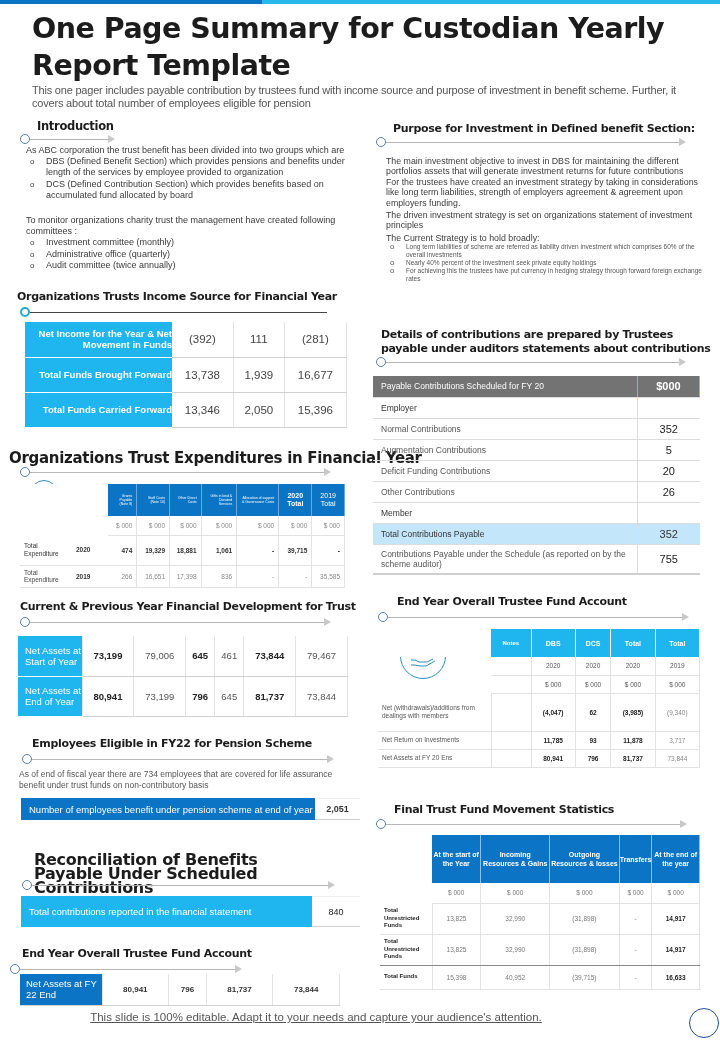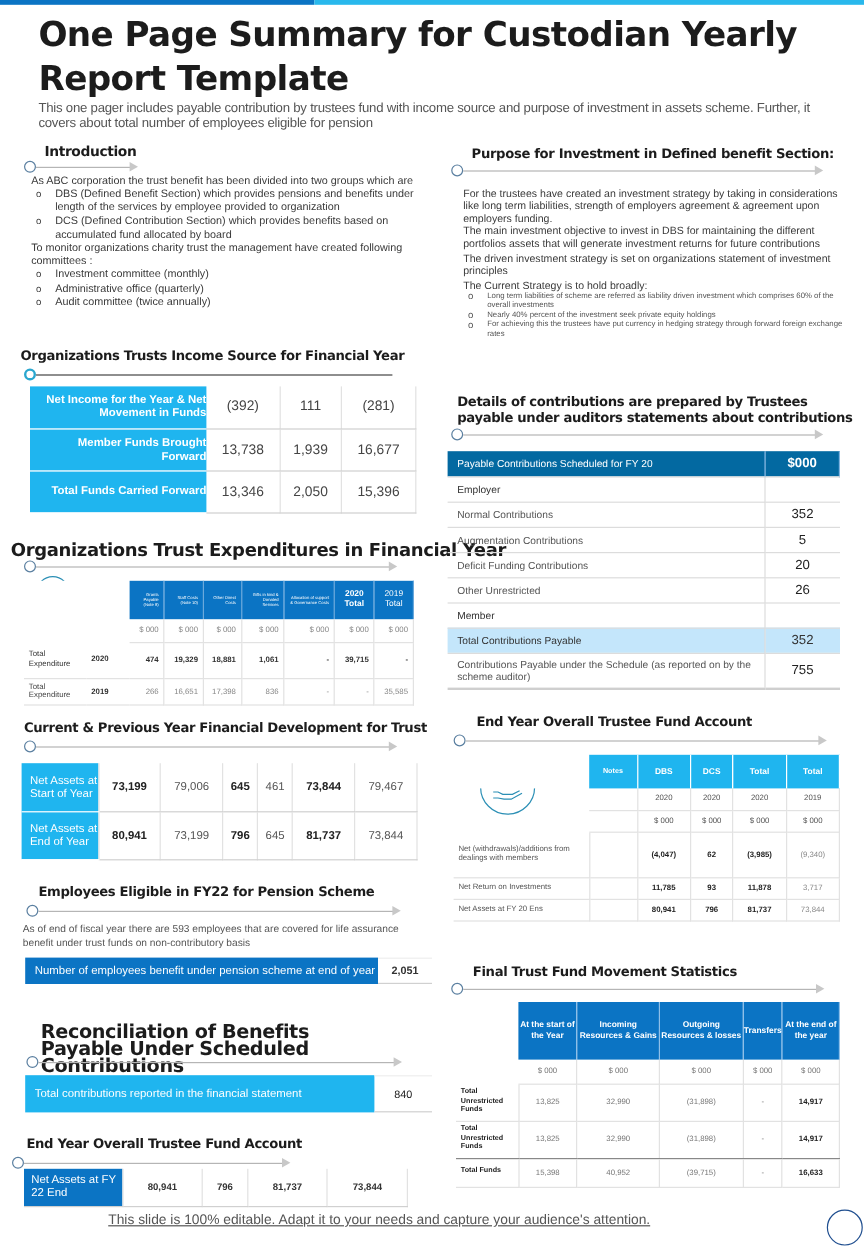--- a/index.html
+++ b/index.html
@@ -51,21 +51,21 @@
   .bar-row .lab { height: 100%; display: flex; align-items: center; padding-left: 8px; color: #fff; font-size: 9.5px; }
   .bar-row .val { flex: 1; height: 100%; display: flex; align-items: center; justify-content: center; font-size: 9px; font-weight: bold; color: #333; border-bottom: 1px solid #d0d0d0; border-top: 1px solid #eee; }
 
   
   .t-endl td { height: 31px; text-align: center; font-size: 8px; font-weight: bold; color: #333; border-right: 1px solid #e2e2e2; border-bottom: 1px solid #d0d0d0; }
   .t-endl td.lbl { background: #0b74c4; color: #fff; font-weight: normal; text-align: left; padding-left: 6px; font-size: 9.5px; line-height: 11px; width: 82px; }
 
   
   .t-contrib td { height: 21px; font-size: 8.5px; color: #555; padding-left: 8px; border-bottom: 1px solid #dcdcdc; border-right: 1px solid #dcdcdc; }
   .t-contrib td.v { text-align: center; padding: 0; font-size: 11px; color: #222; border-right: 0; width: 62px; }
-  .t-contrib tr.hdr td { background: #0369a1; color: #fff; border-right: 1px solid #7fb3e0; }
+  .t-contrib tr.hdr td { background: #737373; color: #fff; border-right: 1px solid #7fb3e0; }
   .t-contrib tr.hdr td.v { font-weight: bold; color: #fff; }
   .t-contrib tr.dark td { color: #333; }
   .t-contrib tr.hl td { background: #c4e6fb; color: #333; }
   .t-contrib tr.last td { height: 30px; border-bottom: 2px solid #cfcfcf; line-height: 10px; }
 
   
   .t-endr th { background: #1fb5ef; color: #fff; font-weight: bold; font-size: 7px; height: 28px; border-right: 1px solid #fff; text-align: center; }
   .t-endr td { font-size: 6.5px; text-align: center; color: #555; border-right: 1px solid #e2e2e2; border-bottom: 1px solid #e2e2e2; height: 18px; }
   .t-endr td.rl { text-align: left; padding-left: 4px; line-height: 8px; border-right: 1px solid #e2e2e2; }
   .t-endr td.b { font-weight: bold; color: #222; }
@@ -86,51 +86,51 @@
 </style>
 </head>
 <body>
 
 <div class="topbar">
     <div class="dark"></div>
     <div class="light"></div>
   </div>
 
 <div class="title">One Page Summary for Custodian Yearly Report Template</div>
-<div class="subtitle">This one pager includes payable contribution by trustees fund with income source and purpose of investment in assets scheme. Further, it covers about total number of employees eligible for pension</div>
+<div class="subtitle">This one pager includes payable contribution by trustees fund with income source and purpose of investment in benefit scheme. Further, it covers about total number of employees eligible for pension</div>
 
 <div class="sec-head" style="left:37px;top:119px;font-size:11.5px;">Introduction</div>
 <div class="rule" style="left:20px;top:134px;width:95px;">
     <span class="circ"></span>
     <span class="line"></span>
     <span class="arrow"></span>
   </div>
 <div class="txt" style="left:26px;top:145px;width:334px;">
   <p>As ABC corporation the trust benefit has been divided into two groups which are</p>
   <ul>
     <li>DBS (Defined Benefit Section) which provides pensions and benefits under length of the services by employee provided to organization</li>
     <li>DCS (Defined Contribution Section) which provides benefits based on accumulated fund allocated by board</li>
   </ul>
-  <p style="margin-top:0;">To monitor organizations charity trust the management have created following committees :</p>
+  <p style="margin-top:14px;">To monitor organizations charity trust the management have created following committees :</p>
   <ul>
     <li>Investment committee (monthly)</li>
     <li>Administrative office (quarterly)</li>
     <li>Audit committee (twice annually)</li>
   </ul>
 </div>
 
 <div class="sec-head" style="left:393px;top:122px;font-size:11px;">Purpose for Investment in Defined benefit Section:</div>
 <div class="rule" style="left:376px;top:137px;width:310px;">
     <span class="circ"></span>
     <span class="line"></span>
     <span class="arrow"></span>
   </div>
 <div class="txt" style="left:386px;top:156px;width:318px;font-size:8.8px;line-height:10.4px;">
+  <p>The main investment objective to invest in DBS for maintaining the different portfolios assets that will generate investment returns for future contributions</p>
   <p>For the trustees have created an investment strategy by taking in considerations like long term liabilities, strength of employers agreement &amp; agreement upon employers funding.</p>
-  <p>The main investment objective to invest in DBS for maintaining the different portfolios assets that will generate investment returns for future contributions</p>
   <p style="margin-top:2px;">The driven investment strategy is set on organizations statement of investment principles</p>
   <p style="margin-top:2px;">The Current Strategy is to hold broadly:</p>
   <ul style="font-size:6.5px;line-height:8px;color:#555;">
     <li>Long term liabilities of scheme are referred as liability driven investment which comprises 60% of the overall investments</li>
     <li>Nearly 40% percent of the investment seek private equity holdings</li>
     <li>For achieving this the trustees have put currency in hedging strategy through forward foreign exchange rates</li>
   </ul>
 </div>
 
 <div class="sec-head" style="left:17px;top:290px;font-size:11px;">Organizations Trusts Income Source for Financial Year</div>
@@ -141,21 +141,21 @@
   </div>
 <table class="t-income" style="left:25px;top:322px;width:322px;">
   <tbody>
       <tr>
     <td class="lbl">Net Income for the Year &amp; Net Movement in Funds</td>
     <td>(392)</td>
     <td>111</td>
     <td>(281)</td>
   </tr>
   <tr>
-    <td class="lbl">Member Funds Brought Forward</td>
+    <td class="lbl">Total Funds Brought Forward</td>
     <td>13,738</td>
     <td>1,939</td>
     <td>16,677</td>
   </tr>
   <tr>
     <td class="lbl">Total Funds Carried Forward</td>
     <td>13,346</td>
     <td>2,050</td>
     <td>15,396</td>
   </tr>
@@ -254,21 +254,21 @@
   </tr>
 </tbody>
   </table>
 
 <div class="sec-head" style="left:32px;top:737px;font-size:11px;">Employees Eligible in FY22 for Pension Scheme</div>
 <div class="rule" style="left:22px;top:754px;width:312px;">
     <span class="circ"></span>
     <span class="line"></span>
     <span class="arrow"></span>
   </div>
-<div class="txt" style="left:19px;top:769px;width:320px;font-size:8.5px;line-height:10.5px;color:#555;">As of end of fiscal year there are 593 employees that are covered for life assurance benefit under trust funds on non-contributory basis</div>
+<div class="txt" style="left:19px;top:769px;width:320px;font-size:8.5px;line-height:10.5px;color:#555;">As of end of fiscal year there are 734 employees that are covered for life assurance benefit under trust funds on non-contributory basis</div>
 <div class="bar-row" style="left:21px;top:798px;width:339px;height:22px;">
   <div class="lab" style="width:294px;background:#0b74c4;">Number of employees benefit under pension scheme at end of year</div>
   <div class="val">2,051</div>
 </div>
 
 <div class="sec-head" style="left:34px;top:853px;font-size:16px;line-height:14px;width:260px;">Reconciliation of Benefits Payable Under Scheduled Contributions</div>
 <div class="rule" style="left:22px;top:880px;width:313px;">
     <span class="circ"></span>
     <span class="line"></span>
     <span class="arrow"></span>
@@ -318,21 +318,21 @@
   </tr>
   <tr>
     <td>Augmentation Contributions</td>
     <td class="v">5</td>
   </tr>
   <tr>
     <td>Deficit Funding Contributions</td>
     <td class="v">20</td>
   </tr>
   <tr>
-    <td>Other Unrestricted</td>
+    <td>Other Contributions</td>
     <td class="v">26</td>
   </tr>
   <tr class="dark">
     <td>Member</td>
     <td class="v"></td>
   </tr>
   <tr class="hl">
     <td>Total Contributions Payable</td>
     <td class="v">352</td>
   </tr>

